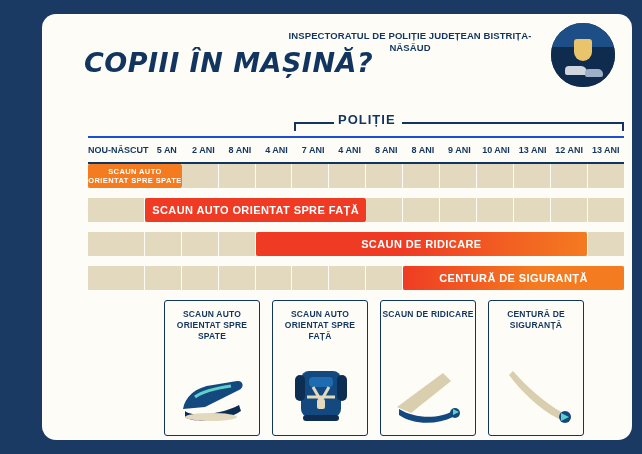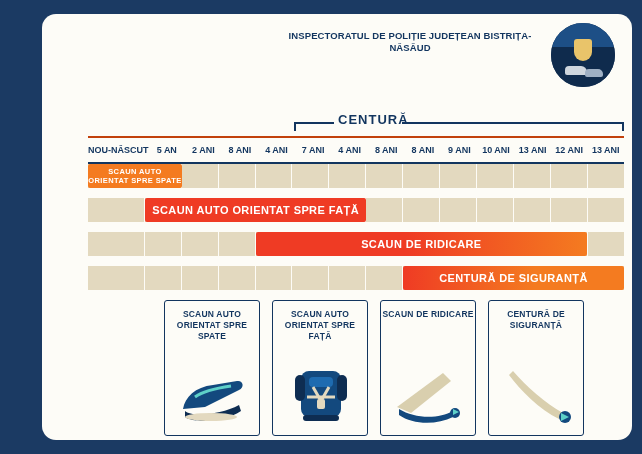--- a/index.html
+++ b/index.html
@@ -56,21 +56,21 @@
     font-size:13px;font-weight:bold;color:#12355f;letter-spacing:1px;
   }
   .varsta-rule-l{position:absolute;left:252px;top:108px;width:40px;height:2px;background:#12355f;}
   .varsta-rule-r{position:absolute;left:360px;top:108px;width:222px;height:2px;background:#12355f;}
   .varsta-tick-l{position:absolute;left:252px;top:108px;width:2px;height:9px;background:#12355f;}
   .varsta-tick-r{position:absolute;left:580px;top:108px;width:2px;height:9px;background:#12355f;}
 
   
   .scale{
     position:absolute;left:46px;top:122px;width:536px;height:24px;
-    border-top:2px solid #c2410c;border-bottom:2px solid #12355f;
+    border-top:2px solid #1d4ed8;border-bottom:2px solid #12355f;
     display:flex;
   }
   .scale .cell{
     flex:1 1 0;display:flex;align-items:center;justify-content:center;
     font-size:9px;font-weight:bold;color:#12355f;white-space:nowrap;
   }
   .scale .cell.first{flex:1.55 1 0;}
 
   
   .bars{position:absolute;left:46px;top:150px;width:536px;height:132px;}
@@ -114,25 +114,26 @@
 
     <div class="badge">
       <div class="b-top"></div>
       <div class="b-bot"></div>
       <div class="b-shield"></div>
       <div class="b-car"></div>
       <div class="b-car2"></div>
     </div>
 
     <h1 class="title">
+      <span>COPIII ÎN MAȘINĂ?</span>
     </h1>
 
     <div class="varsta-rule-l"></div>
     <div class="varsta-tick-l"></div>
-    <div class="varsta">CENTURĂ</div>
+    <div class="varsta">POLIȚIE</div>
     <div class="varsta-rule-r"></div>
     <div class="varsta-tick-r"></div>
 
     <div class="scale" id="scale">
         <div class="cell first">NOU-NĂSCUT</div>
         <div class="cell">5 AN</div>
         <div class="cell">2 ANI</div>
         <div class="cell">8 ANI</div>
         <div class="cell">4 ANI</div>
         <div class="cell">7 ANI</div>

